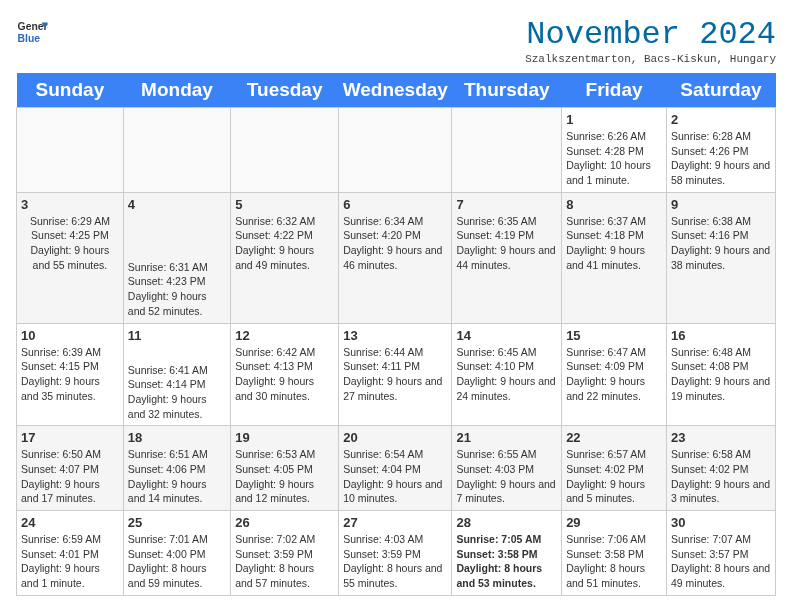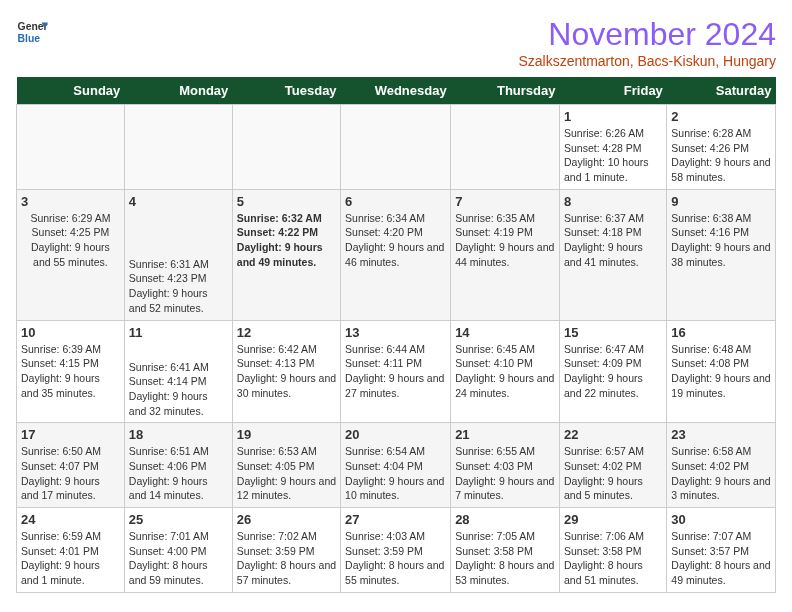--- a/index.html
+++ b/index.html
@@ -24,37 +24,39 @@
     .logo-icon {
       width: 32px;
       height: 32px;
     }
     .title-block {
       text-align: right;
     }
     .month-title {
       font-size: 32px;
       font-weight: normal;
-      color: #8b5cf6;
+      color: #0369a1;
+      font-family: Liberation Mono, monospace;
     }
     .subtitle {
-      font-size: 14px;
-      color: #c2410c;
+      font-size: 11px;
+      color: #404040;
+      font-family: Liberation Mono, monospace;
     }
     table {
       width: 100%;
       border-collapse: collapse;
       font-size: 11px;
     }
     thead th {
-      background: #14532d;
+      background: #3b82f6;
       color: #fff;
       padding: 6px 4px;
-      text-align: right;
-      font-size: 13px;
+      text-align: center;
+      font-size: 19px;
       font-weight: bold;
     }
     tbody td {
       border: 1px solid #ccc;
       vertical-align: top;
       padding: 4px;
       width: 113px;
       min-height: 80px;
       background: #fff;
     }
@@ -137,21 +139,21 @@
 Daylight: 9 hours and 55 minutes.</div>
         </td>
         <td>
           <span class="day-num">4</span>
           <div class="day-info" style="white-space: pre-line; margin-top: 48px;">Sunrise: 6:31 AM
 Sunset: 4:23 PM
 Daylight: 9 hours and 52 minutes.</div>
         </td>
         <td>
           <span class="day-num">5</span>
-          <div class="day-info" style="white-space: pre-line; font-weight: bold;">Sunrise: 6:32 AM
+          <div class="day-info" style="white-space: pre-line;">Sunrise: 6:32 AM
 Sunset: 4:22 PM
 Daylight: 9 hours and 49 minutes.</div>
         </td>
         <td>
           <span class="day-num">6</span>
           <div class="day-info" style="white-space: pre-line;">Sunrise: 6:34 AM
 Sunset: 4:20 PM
 Daylight: 9 hours and 46 minutes.</div>
         </td>
         <td>
@@ -281,21 +283,21 @@
 Daylight: 8 hours and 57 minutes.</div>
         </td>
         <td>
           <span class="day-num">27</span>
           <div class="day-info" style="white-space: pre-line;">Sunrise: 4:03 AM
 Sunset: 3:59 PM
 Daylight: 8 hours and 55 minutes.</div>
         </td>
         <td>
           <span class="day-num">28</span>
-          <div class="day-info" style="white-space: pre-line;">Sunrise: 7:05 AM
+          <div class="day-info" style="white-space: pre-line; font-weight: bold;">Sunrise: 7:05 AM
 Sunset: 3:58 PM
 Daylight: 8 hours and 53 minutes.</div>
         </td>
         <td>
           <span class="day-num">29</span>
           <div class="day-info" style="white-space: pre-line;">Sunrise: 7:06 AM
 Sunset: 3:58 PM
 Daylight: 8 hours and 51 minutes.</div>
         </td>
         <td>

